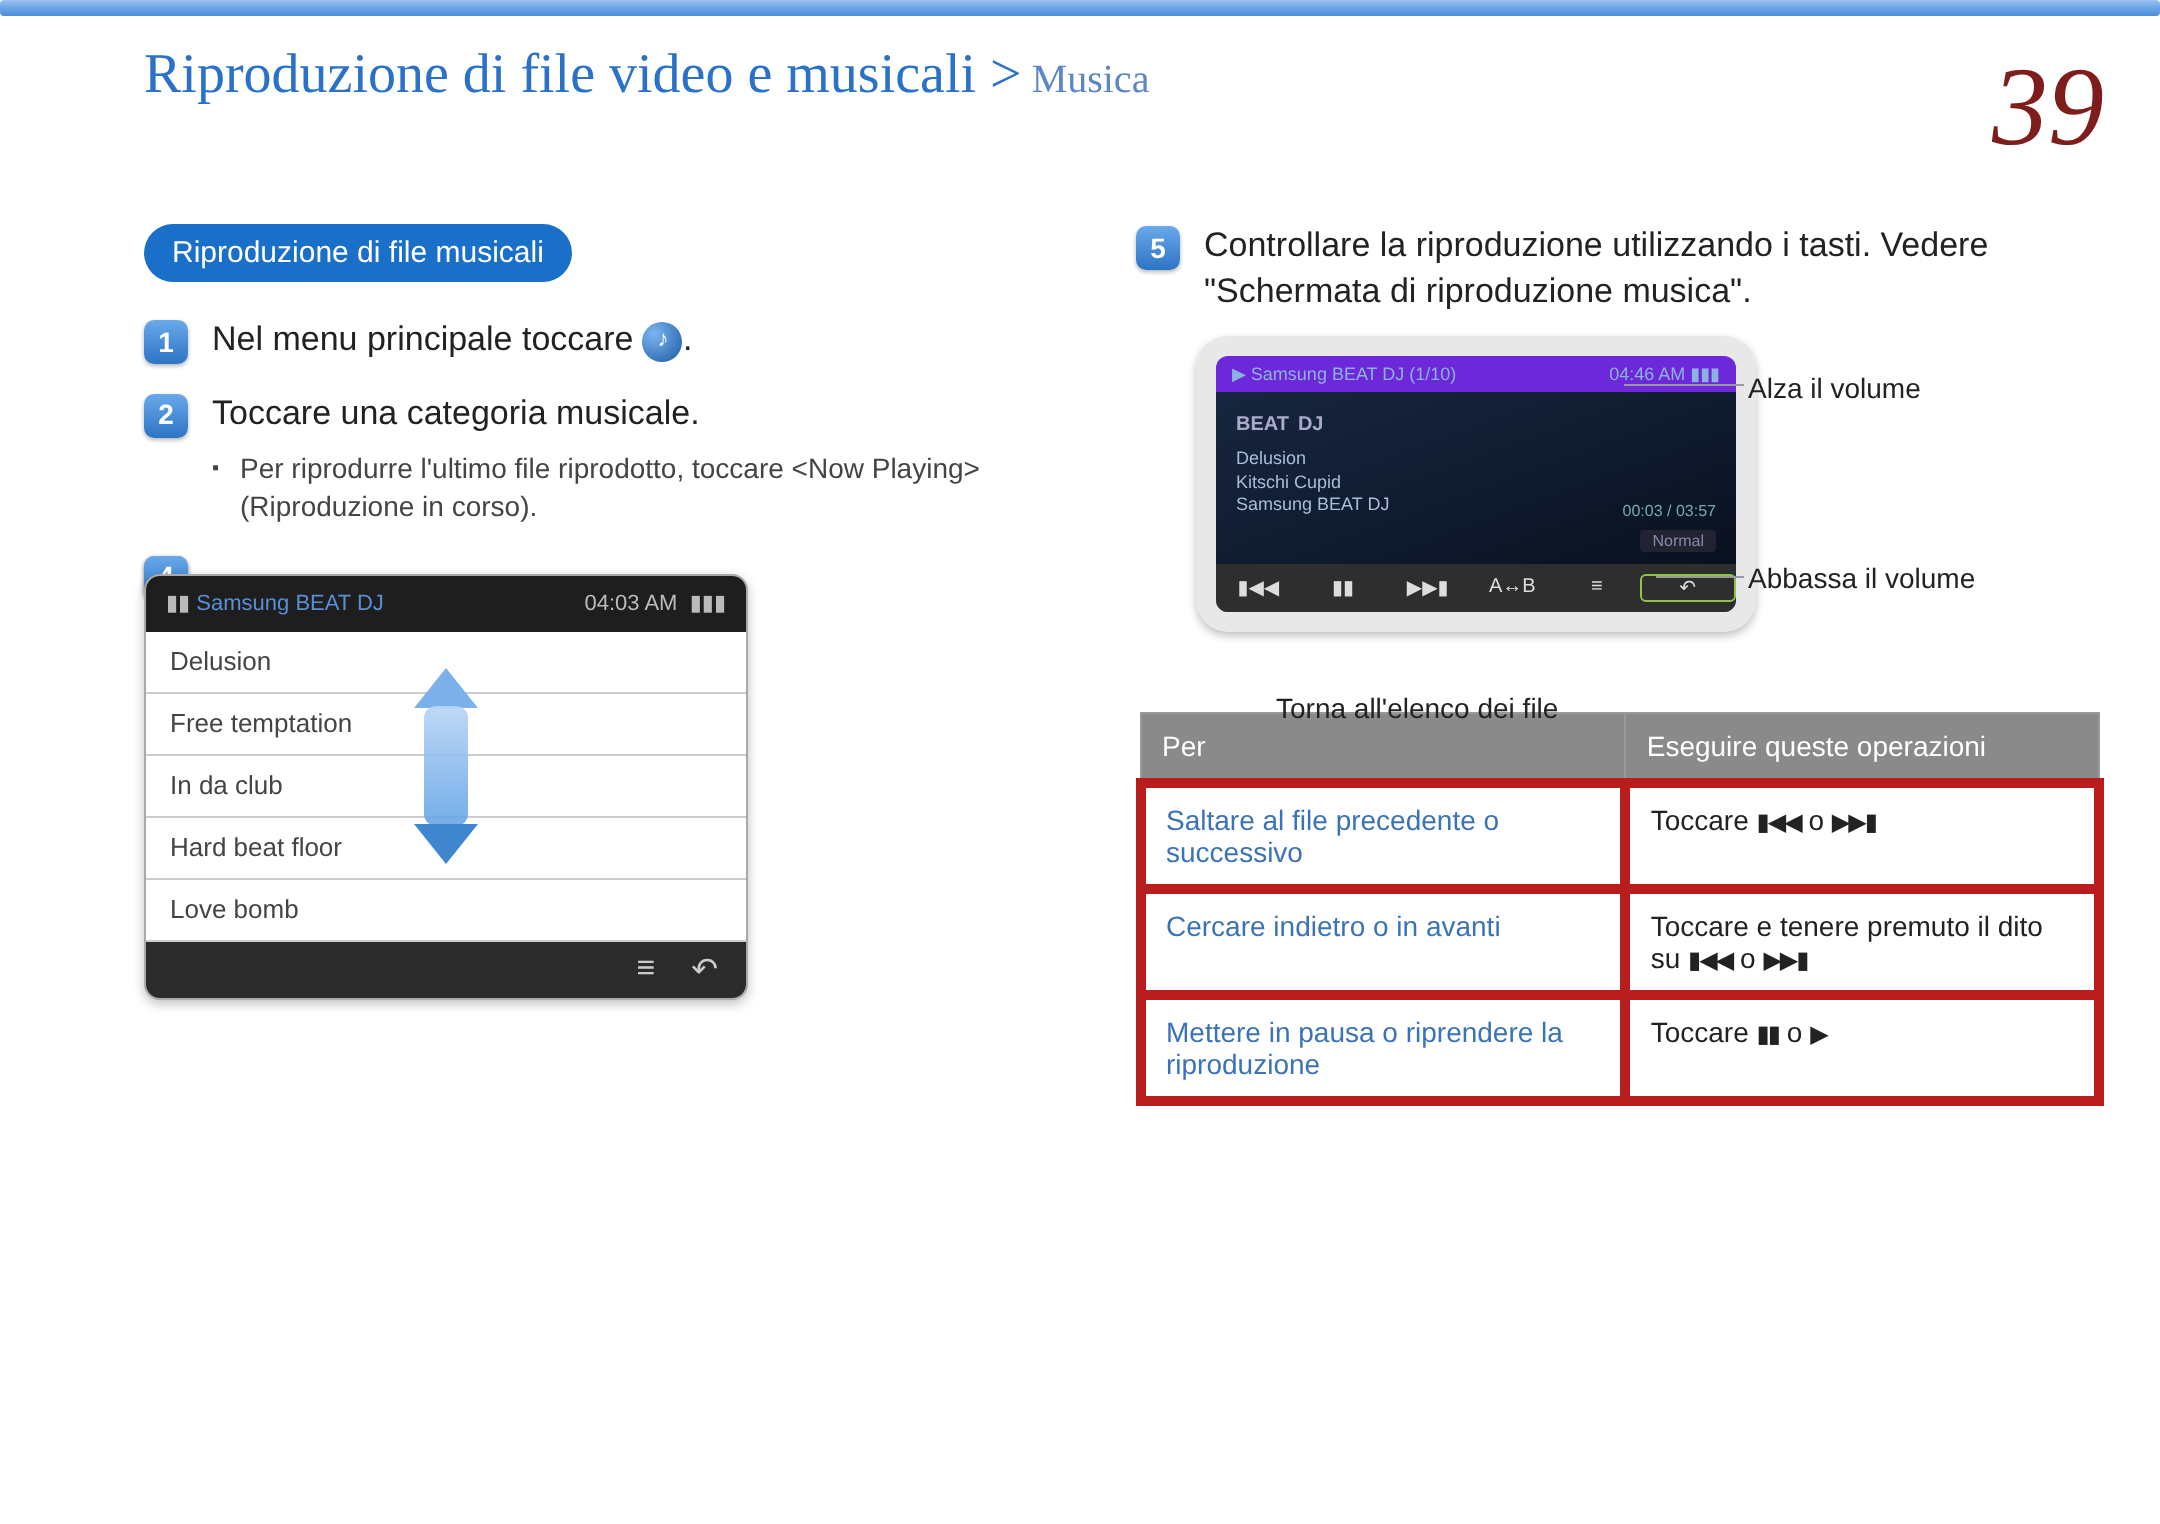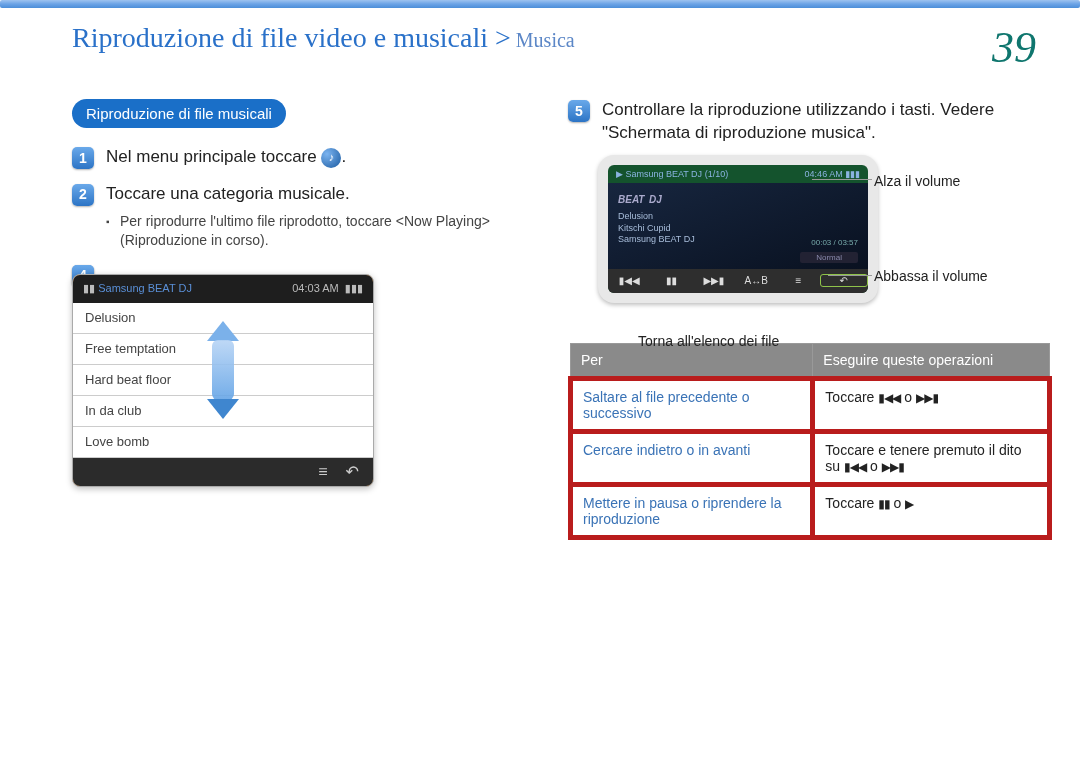--- a/index.html
+++ b/index.html
@@ -1,20 +1,20 @@
 <!DOCTYPE html>
 <html><head>
 <meta charset="utf-8">
 <style>
   body{margin:0;font-family:Arial,Helvetica,sans-serif;background:#fff;color:#222;width:1080px}
   .top-bar{height:8px;background:linear-gradient(#9ec3f0,#6ba3e6,#4c8ed8);border-radius:2px}
   .header{display:flex;justify-content:space-between;align-items:flex-start;padding:14px 28px 6px 72px}
   .title{font-family:"Palatino Linotype","Book Antiqua",Georgia,serif;font-size:28px;color:#2a71c9}
   .title .sub{font-size:20px;color:#5c87c7}
-  .page-num{font-family:Georgia,serif;font-size:44px;color:#0f766e;font-style:italic;font-weight:300;margin-right:16px}
+  .page-num{font-family:Georgia,serif;font-size:56px;color:#7f1d1d;font-style:italic;font-weight:300;}
   .content{display:flex;gap:12px;padding:20px 28px 30px 72px}
   .col{flex:1;min-width:0}
   .pill{display:inline-block;background:#1a6fc8;color:#fff;font-size:15px;padding:6px 14px;border-radius:16px;margin-bottom:18px}
   ol.steps{list-style:none;padding:0;margin:0;counter-reset:step}
   ol.steps>li{position:relative;padding-left:34px;margin-bottom:14px;font-size:17px;line-height:1.35}
   .badge{position:absolute;left:0;top:1px;width:22px;height:22px;border-radius:5px;background:linear-gradient(#6aa9ea,#2c74c5);color:#fff;font-weight:bold;font-size:14px;display:flex;align-items:center;justify-content:center;box-shadow:0 1px 2px rgba(0,0,0,.3)}
   .note{font-size:14px;color:#444;margin:6px 0 0 0;padding-left:14px;position:relative}
   .note::before{content:"▪";position:absolute;left:0;font-size:10px;top:3px}
   .music-icon{display:inline-flex;width:20px;height:20px;border-radius:50%;background:radial-gradient(circle at 30% 30%,#7cb4f0,#1a5aa0);color:#fff;align-items:center;justify-content:center;font-size:11px;vertical-align:middle}
   .device-list{margin-top:24px;width:300px;border:1px solid #aaa;border-radius:8px;background:#fdba74;box-shadow:0 2px 6px rgba(0,0,0,.25);overflow:hidden;position:relative}
@@ -22,27 +22,27 @@
   .dev-top .name{color:#5a8fd6}
   .dev-row{height:30px;border-bottom:1px solid #ccc;background:#fff;display:flex;align-items:center;padding-left:12px;font-size:13px;color:#444}
   .dev-row:last-of-type{border-bottom:none}
   .dev-footer{background:#2b2b2b;height:28px;display:flex;justify-content:flex-end;align-items:center;gap:18px;padding-right:14px;color:#ccc}
   .scroll-arrow{position:absolute;left:50%;top:40px;transform:translateX(-50%);width:40px;height:110px;pointer-events:none}
   .scroll-arrow .body{width:22px;height:60px;margin:25px auto;background:linear-gradient(#b7d4f5,#64a4e6);border-radius:6px;opacity:.9}
   .scroll-arrow::before,.scroll-arrow::after{content:"";position:absolute;left:50%;transform:translateX(-50%);border-left:16px solid transparent;border-right:16px solid transparent}
   .scroll-arrow::before{top:6px;border-bottom:20px solid #7bb1ea}
   .scroll-arrow::after{bottom:6px;border-top:20px solid #3f86cf}
   .device-player{width:260px;margin:10px 0 6px 30px;background:#e8e8e8;border-radius:16px;padding:10px;box-shadow:0 2px 4px rgba(0,0,0,.25);position:relative}
-  .player-inner{background:#14532d;border-radius:6px;overflow:hidden}
+  .player-inner{background:#6d28d9;border-radius:6px;overflow:hidden}
   .pi-top{height:18px;display:flex;align-items:center;justify-content:space-between;padding:0 8px;color:#8ab3e0;font-size:9px}
   .pi-main{height:74px;background:linear-gradient(160deg,#17263f,#091120);color:#fff;padding:6px 10px;position:relative}
-  .beat{font-weight:bold;font-style:italic;font-size:16px;color:#fff}
+  .beat{font-weight:bold;font-size:16px;color:#fff}
   .beat span{font-size:10px;color:#aac}
   .trk{font-size:9px;color:#a8bdda;margin-top:4px;line-height:1.3}
-  .normal{position:absolute;right:10px;bottom:6px;font-size:8px;color:#88a;background:#223;padding:1px 16px;border-radius:2px}
+  .normal{position:absolute;right:10px;bottom:6px;font-size:8px;color:#88a;background:#223;padding:1px 6px;border-radius:2px}
   .timer{position:absolute;right:10px;bottom:22px;font-size:8px;color:#7aa}
   .pi-bottom{height:24px;background:#2e2e2e;display:flex;align-items:center;justify-content:space-around;color:#ddd;font-size:10px}
   .pi-bottom span{flex:1;text-align:center}
   .hl{border:1.5px solid #8fc34a;border-radius:3px;padding:0 2px}
   .callouts{position:relative}
   .call{position:absolute;font-size:14px;white-space:nowrap;color:#222}
   .call.c1{left:306px;top:18px}
   .call.c2{left:306px;top:113px}
   .call.c3{left:70px;top:178px}
   .call-line{position:absolute;background:#999;height:1px}
@@ -91,22 +91,22 @@
       </li>
     </ol>
 
     <div class="device-list">
       <div class="dev-top">
         <span>▮▮ <span class="name">Samsung BEAT DJ</span></span>
         <span><span>04:03 AM</span> &nbsp;▮▮▮</span>
       </div>
       <div class="dev-row">Delusion</div>
       <div class="dev-row">Free temptation</div>
+      <div class="dev-row">In da club</div>
       <div class="dev-row">Hard beat floor</div>
-      <div class="dev-row">In da club</div>
       <div class="dev-row">Love bomb</div>
       <div class="dev-footer">
         <span>≡</span>
         <span>↶</span>
       </div>
       <div class="scroll-arrow">
           <div class="body"></div>
         </div>
     </div>
   </div>

